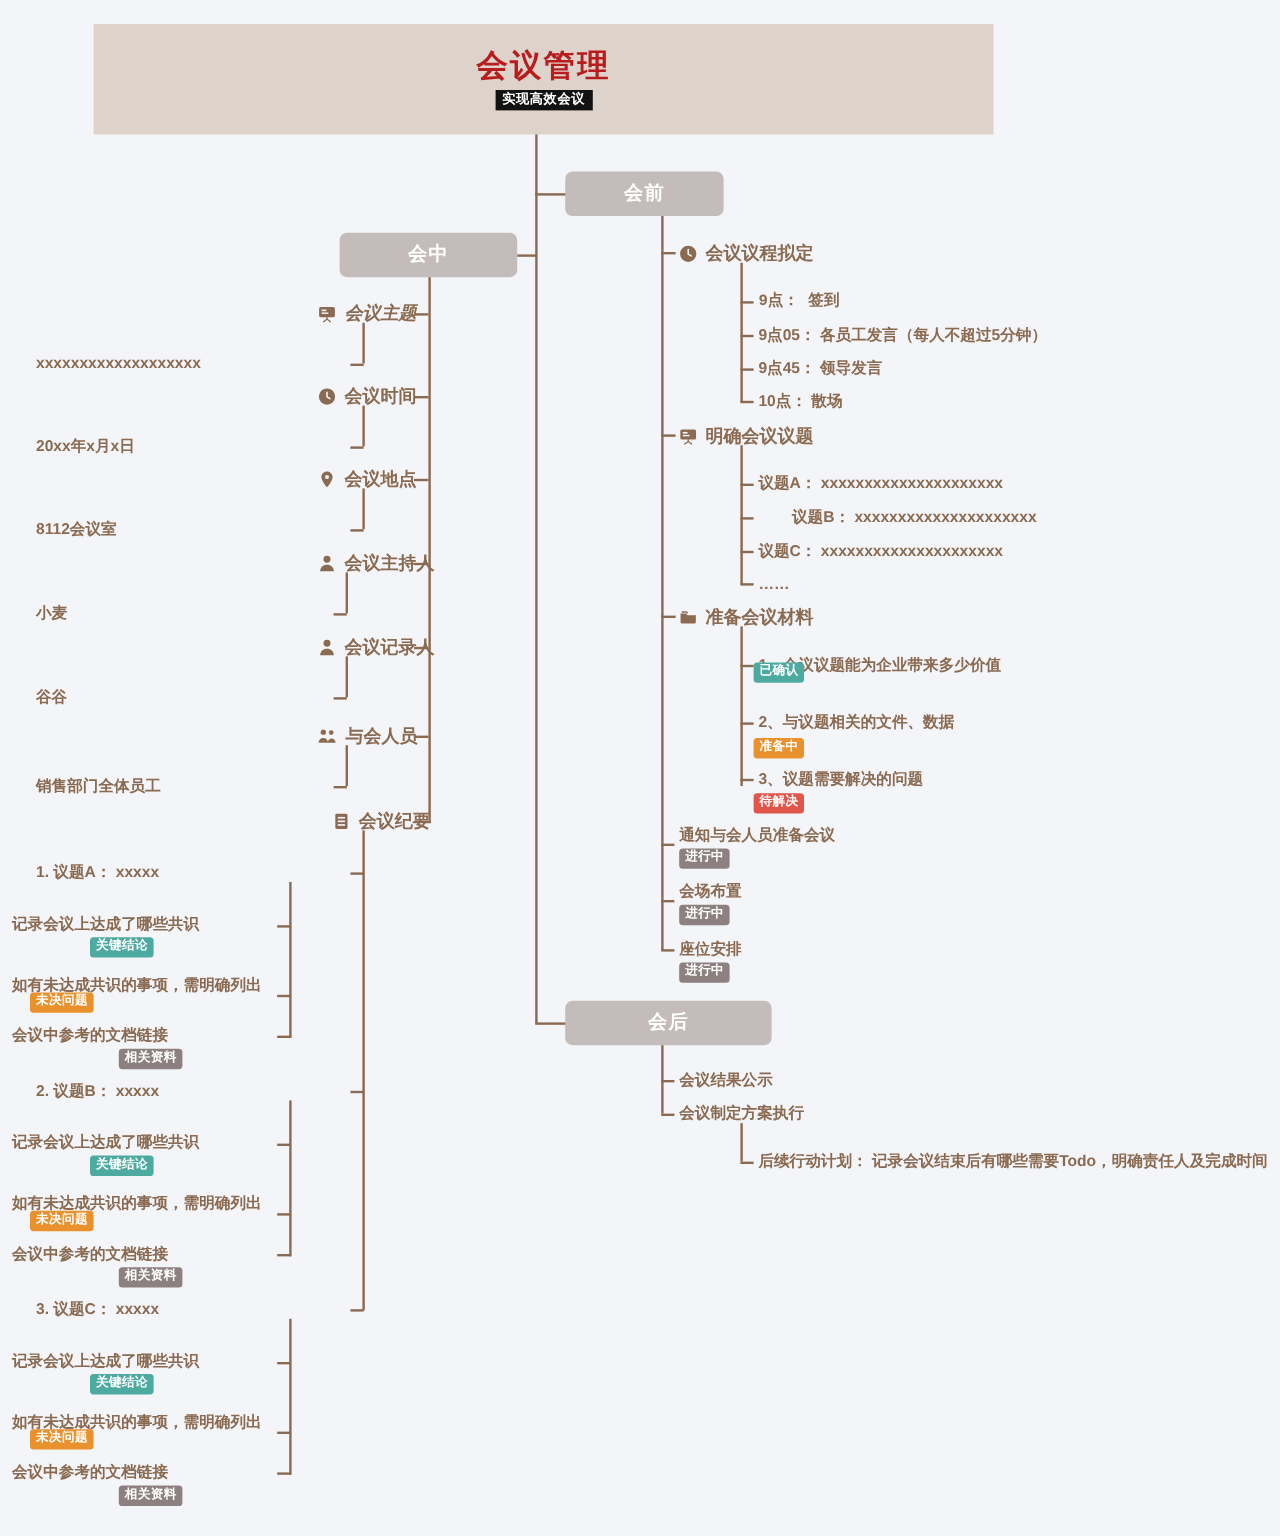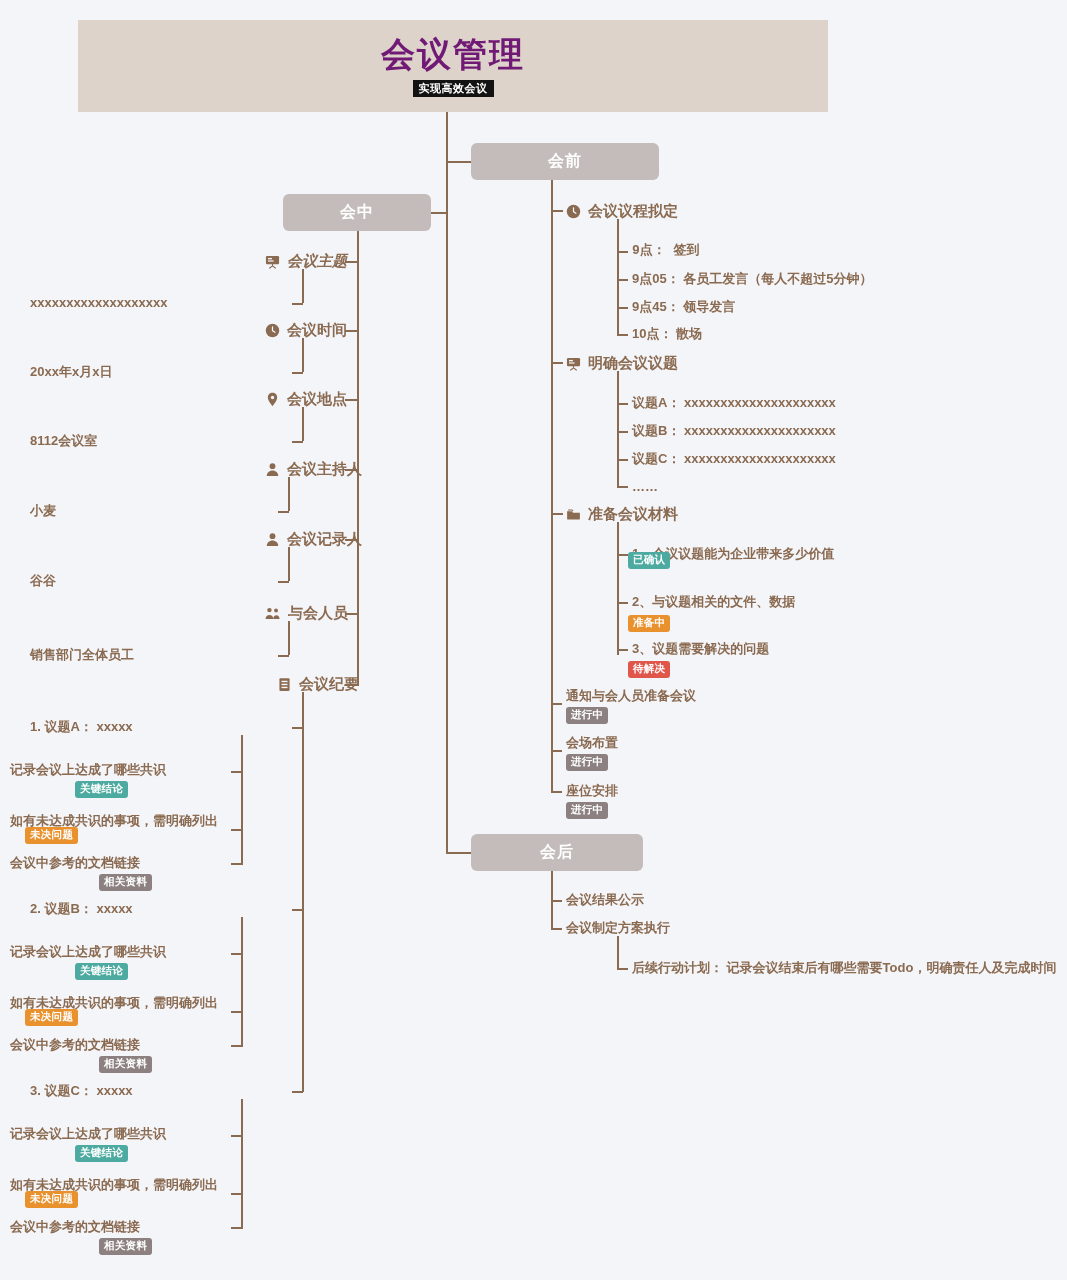--- a/index.html
+++ b/index.html
@@ -21,23 +21,23 @@
     position: absolute;
     left: 78px; top: 20px;
     width: 750px; height: 92px;
     background: #ded3cb;
     display: flex;
     flex-direction: column;
     align-items: center;
     justify-content: center;
   }
   .banner-title {
-    font-size: 34px;
-    font-weight: bold;
-    color: #701a75;
+    font-size: 26px;
+    font-weight: bold;
+    color: #b91c1c;
     letter-spacing: 2px;
     line-height: 1.15;
   }
   .banner-badge {
     margin-top: 6px;
     background: #121212;
     color: #ffffff;
     font-size: 11px;
     font-weight: bold;
     padding: 2px 6px 3px 6px;
@@ -118,21 +118,21 @@
   </div>
 
   <div class="vline" style="left:446px; top:112px; height:50px;"></div>
 
   <div class="hline" style="left:446px; top:161px; width:26px;"></div>
 
   <div class="vline" style="left:446px; top:161px; height:692px;"></div>
   <div class="hline" style="left:431px; top:212px; width:16px;"></div>
   <div class="hline" style="left:446px; top:852px; width:26px;"></div>
 
-  <div class="branch-box" style="left:471px; top:143px; width:188px; height:37px;">
+  <div class="branch-box" style="left:471px; top:143px; width:132px; height:37px;">
     <span>会前</span>
   </div>
 
   <div class="vline" style="left:551px; top:180px; height:612px;"></div>
 
   <div class="hline" style="left:551px; top:210px; width:12px;"></div>
   <div class="node-row" style="left:566px; top:202px;">
     <span class="ico">
       <svg width="15" height="15" viewBox="0 0 16 16">
           <circle cx="8" cy="8" r="7.2" fill="#8a6a50"></circle>
@@ -160,21 +160,21 @@
         <rect x="3.2" y="6.8" width="6" height="1.3" fill="#f4f5f9"></rect>
         <path d="M8 11v2M5 15l3-2.3L11 15" stroke="#8a6a50" stroke-width="1.2" fill="none" stroke-linecap="round"></path>
       </svg>
     </span>
     <span>明确会议议题</span>
   </div>
   <div class="vline" style="left:617px; top:371px; height:116px;"></div>
   <div class="hline" style="left:617px; top:403px; width:11px;"></div>
   <div class="node" style="left:632px; top:395px;">议题A： xxxxxxxxxxxxxxxxxxxxx</div>
   <div class="hline" style="left:617px; top:431px; width:11px;"></div>
-  <div class="node" style="left:632px; top:423px;text-align:center;">议题B： xxxxxxxxxxxxxxxxxxxxx</div>
+  <div class="node" style="left:660px; top:423px;text-align:center;">议题B： xxxxxxxxxxxxxxxxxxxxx</div>
   <div class="hline" style="left:617px; top:459px; width:11px;"></div>
   <div class="node" style="left:632px; top:451px;">议题C： xxxxxxxxxxxxxxxxxxxxx</div>
   <div class="hline" style="left:617px; top:486px; width:11px;"></div>
   <div class="node" style="left:632px; top:479px;">……</div>
 
   <div class="hline" style="left:551px; top:513px; width:12px;"></div>
   <div class="node-row" style="left:566px; top:505px;">
     <span class="ico">
       <svg width="15" height="15" viewBox="0 0 16 16">
         <path d="M1.2 4.6h5l1.3 1.5h7.3v6.3a1 1 0 0 1-1 1H2.2a1 1 0 0 1-1-1z" fill="#8a6a50"></path>

